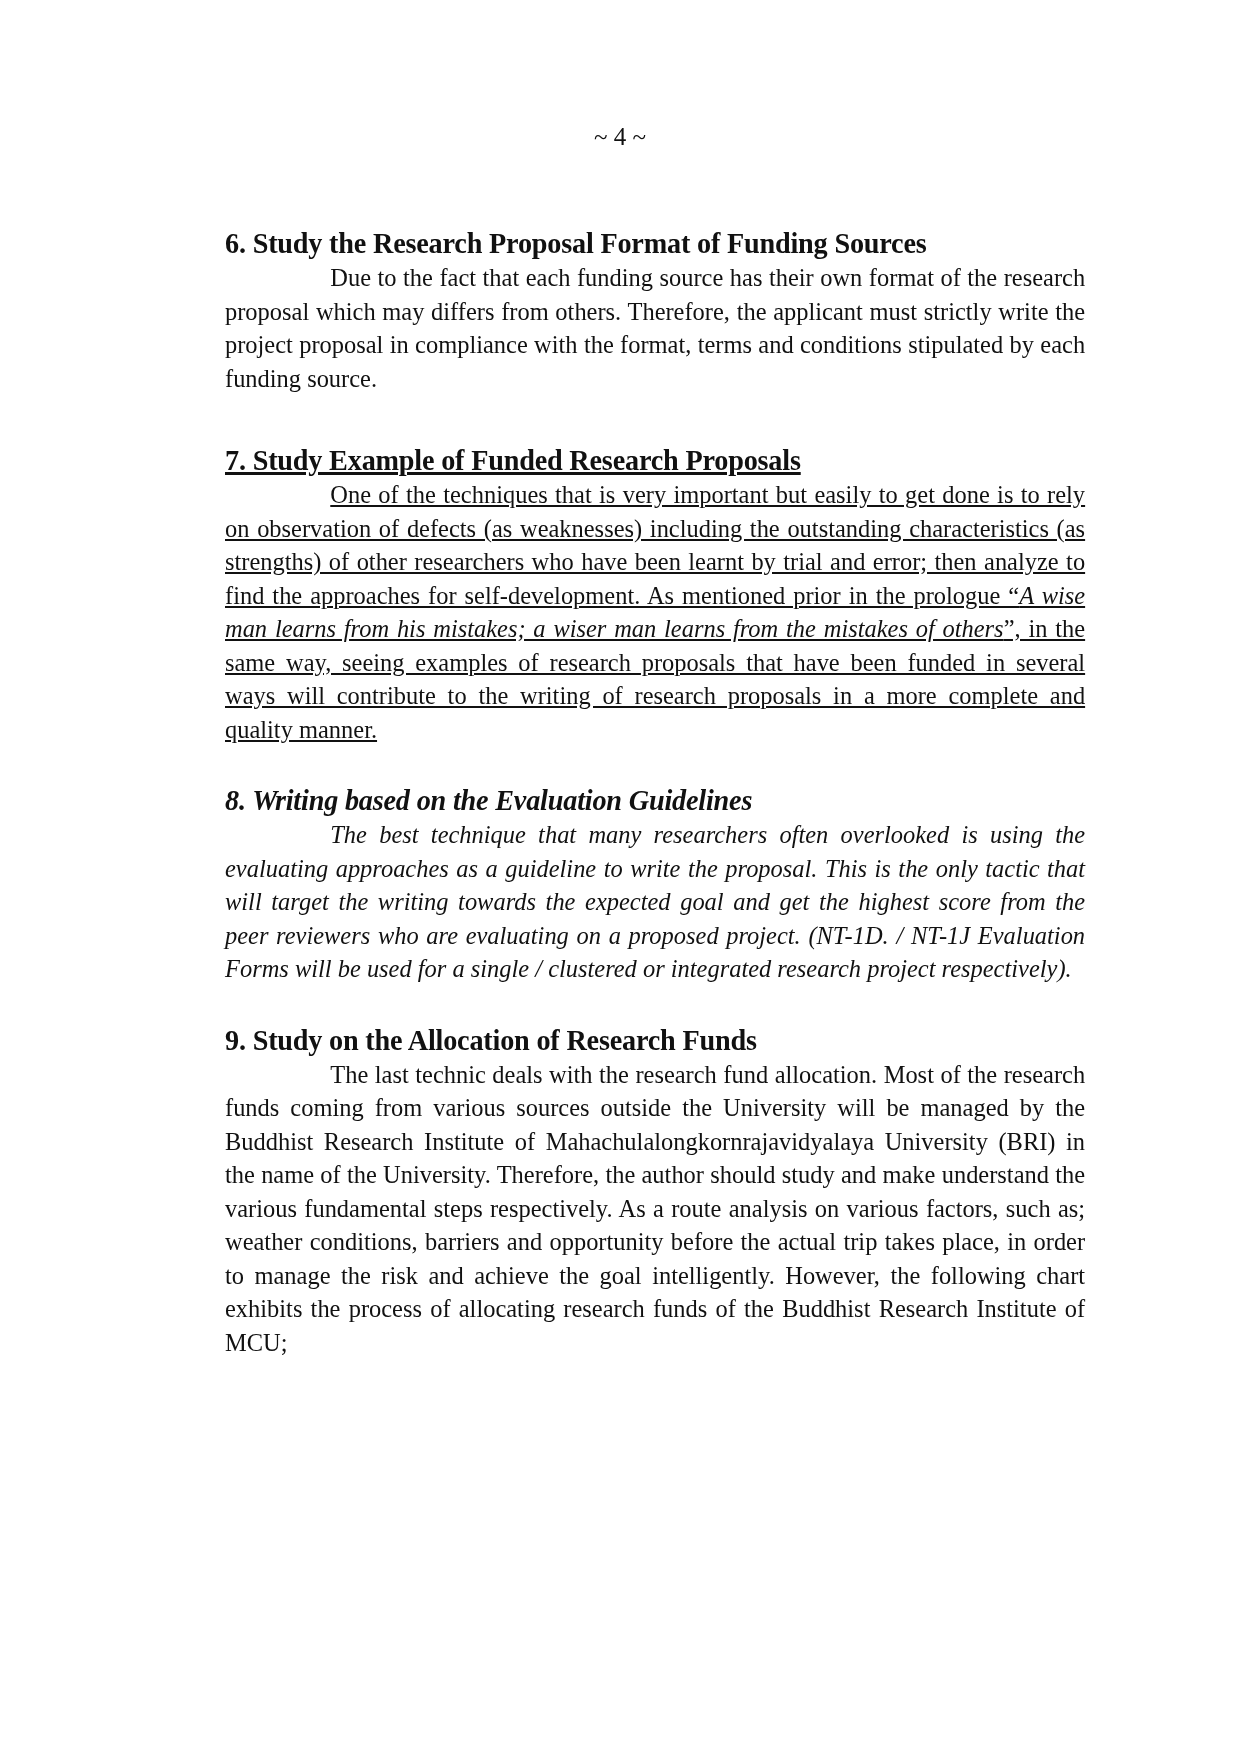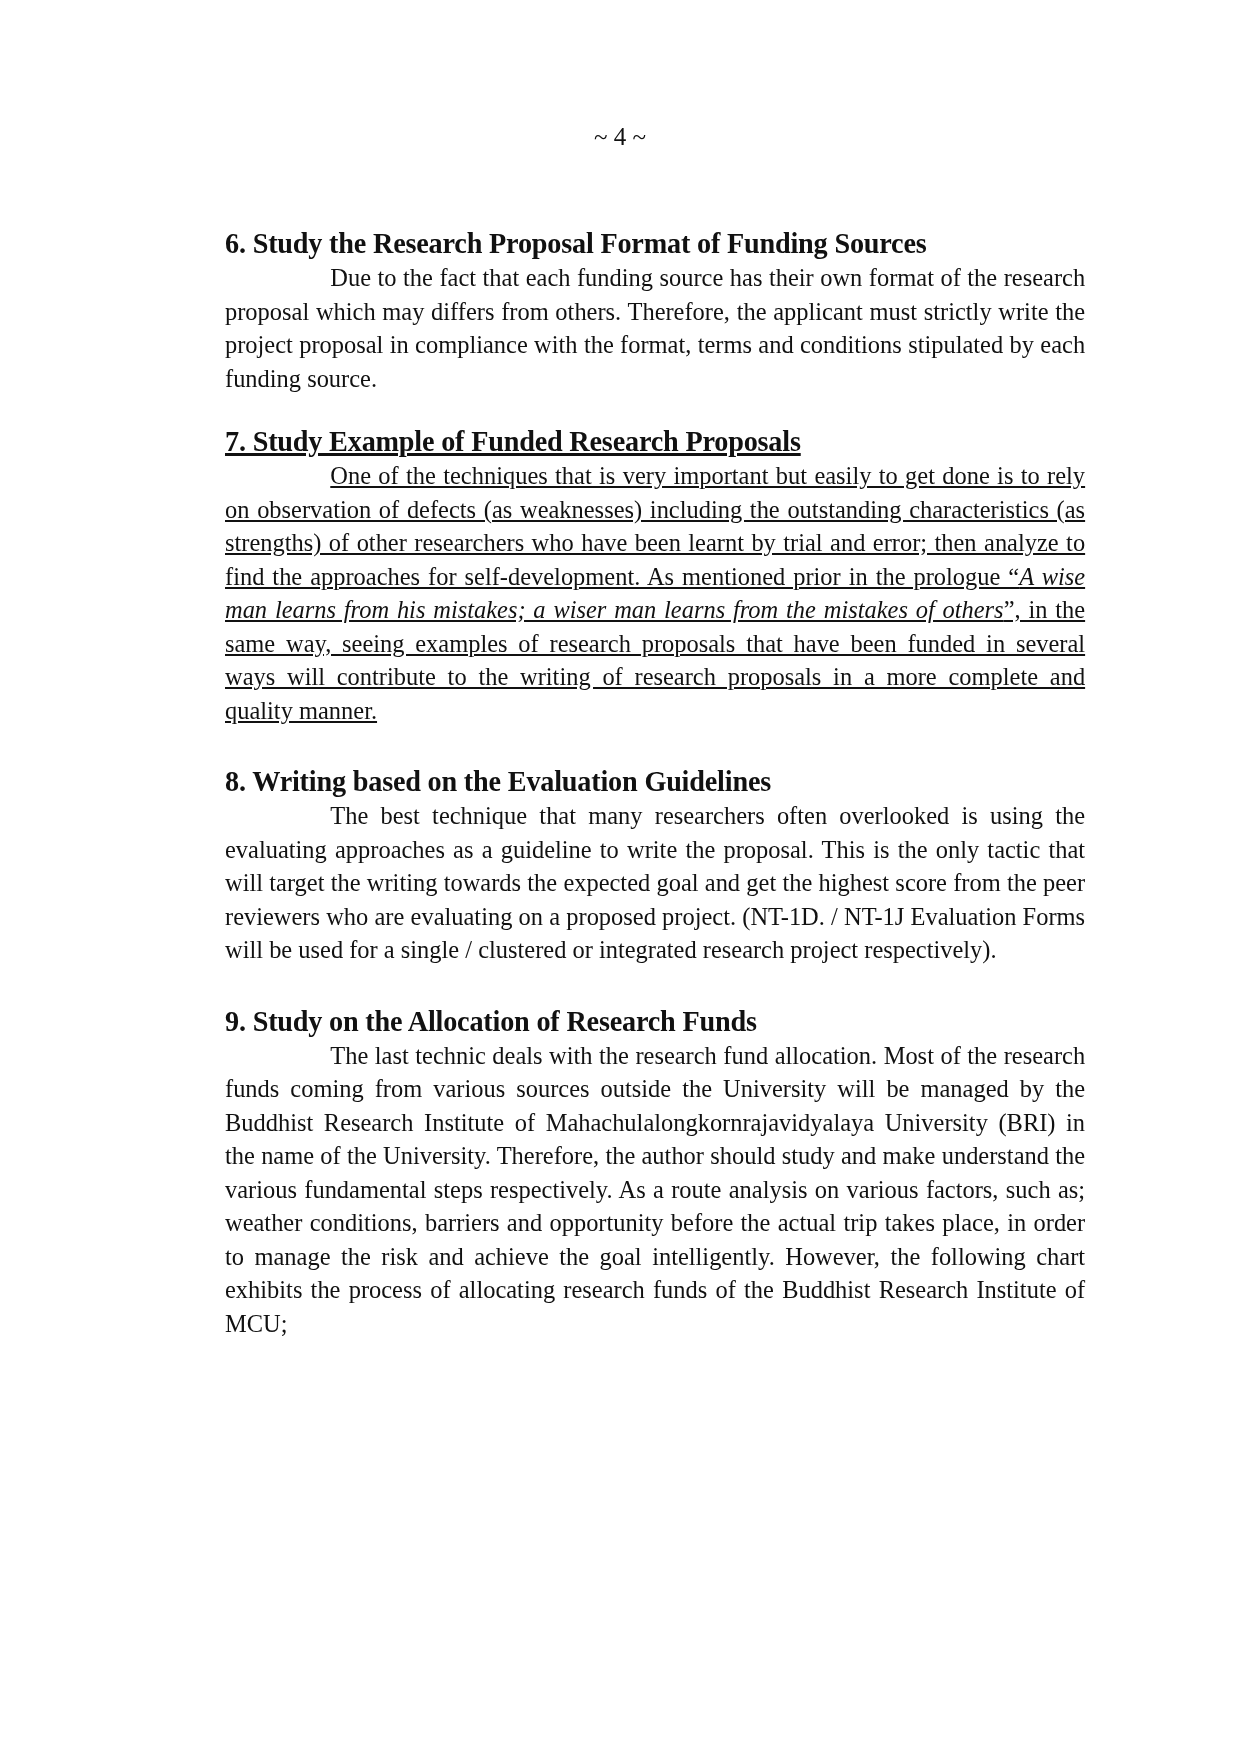--- a/index.html
+++ b/index.html
@@ -21,23 +21,23 @@
     font-weight: bold; font-size: 30px; line-height: 36px;
     margin: 0; letter-spacing: -0.2px;
     transform: scaleX(0.94); transform-origin: left center; white-space: nowrap;
   }
   .para {
     margin: 0; font-size: 26px; line-height: 33.5px;
     text-align: justify; text-indent: 112px;
     transform: scaleX(0.94); transform-origin: left top; width: 915px;
   }
   .para em { font-style: italic; }
-  #s6 { margin-bottom: 28px; }
+  #s6 { margin-bottom: 47px; }
   #s7 { margin-bottom: 36px; text-decoration: underline; }
-  #s8 { margin-bottom: 36px; }
+  #s8 { margin-bottom: 36px; font-style: italic; }
 </style>
 </head>
 <body>
 
 <div class="page">
   <div class="page-number">~ 4 ~</div>
 
   <div class="content">
 
     <div class="section" id="s6">

